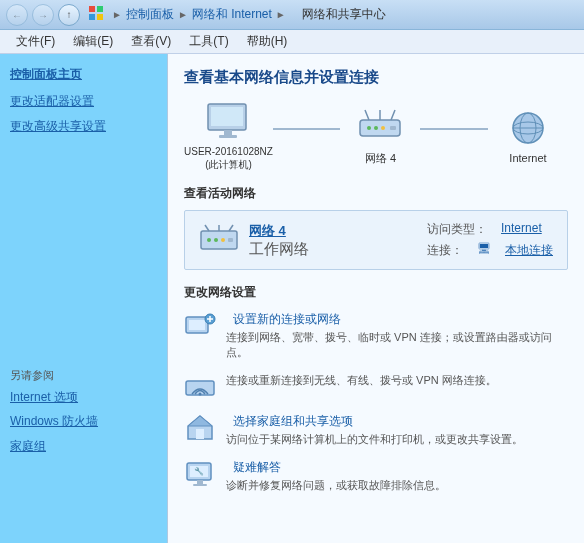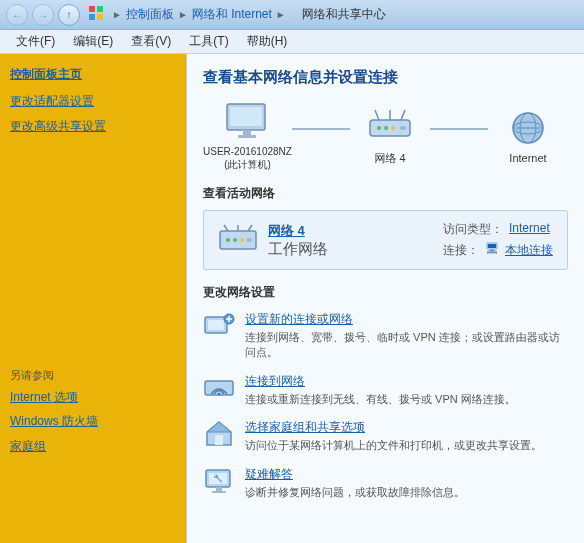--- a/index.html
+++ b/index.html
@@ -82,22 +82,22 @@
     }
 
     
     .main-layout {
       display: flex;
       height: calc(543px - 30px - 24px);
     }
 
     
     .sidebar {
-      width: 187px;
-      background: #eab308;
+      width: 168px;
+      background: #7dd3fc;
       border-right: 1px solid #b0c8e0;
       padding: 12px 10px;
       flex-shrink: 0;
     }
     .sidebar-title {
       font-size: 12px;
       font-weight: bold;
       color: #1a5fa8;
       margin-bottom: 10px;
       text-decoration: underline;
@@ -208,21 +208,21 @@
       color: #555;
     }
     .network-card-right {
       display: flex;
       flex-direction: column;
       gap: 4px;
       align-items: flex-start;
     }
     .info-row {
       display: flex;
-      gap: 6px;
+      gap: 14px;
       font-size: 12px;
     }
     .info-label {
       color: #555;
     }
     .info-value {
       color: #1a5fa8;
       text-decoration: underline;
       cursor: pointer;
     }
@@ -247,24 +247,24 @@
       display: flex;
       align-items: center;
       justify-content: center;
     }
     .setting-text-block {
       flex: 1;
     }
     .setting-link {
       font-size: 12px;
       color: #1a5fa8;
-      text-decoration: underline;
       cursor: pointer;
       display: block;
       margin-bottom: 2px;
+      margin-left: 7px;
     }
     .setting-desc {
       font-size: 11px;
       color: #555;
       line-height: 1.4;
     }
   </style>
 </head>
 <body>
 
@@ -431,21 +431,20 @@
       <div class="setting-icon">
         <svg width="32" height="28" viewBox="0 0 32 28">
           <rect x="2" y="8" width="28" height="14" rx="2" fill="#b8d4f0" stroke="#6090c0" stroke-width="1.5"></rect>
 
           <path d="M8 21 Q16 11 24 21" fill="none" stroke="#5080b0" stroke-width="1.5"></path>
           <path d="M11 21 Q16 14 21 21" fill="none" stroke="#5080b0" stroke-width="1.5"></path>
           <circle cx="16" cy="21" r="1.5" fill="#5080b0"></circle>
         </svg>
       </div>
       <div class="setting-text-block">
-        <a class="setting-link">连接到网络</a>
         <span class="setting-desc">连接或重新连接到无线、有线、拨号或 VPN 网络连接。</span>
       </div>
     </div>
 
     <div class="setting-item">
       <div class="setting-icon">
         <svg width="32" height="28" viewBox="0 0 32 28">
 
           <polygon points="16,3 28,13 28,26 4,26 4,13" fill="#b8d4f0" stroke="#6090c0" stroke-width="1.5"></polygon>
           <rect x="12" y="16" width="8" height="10" fill="#ddeeff"></rect>

